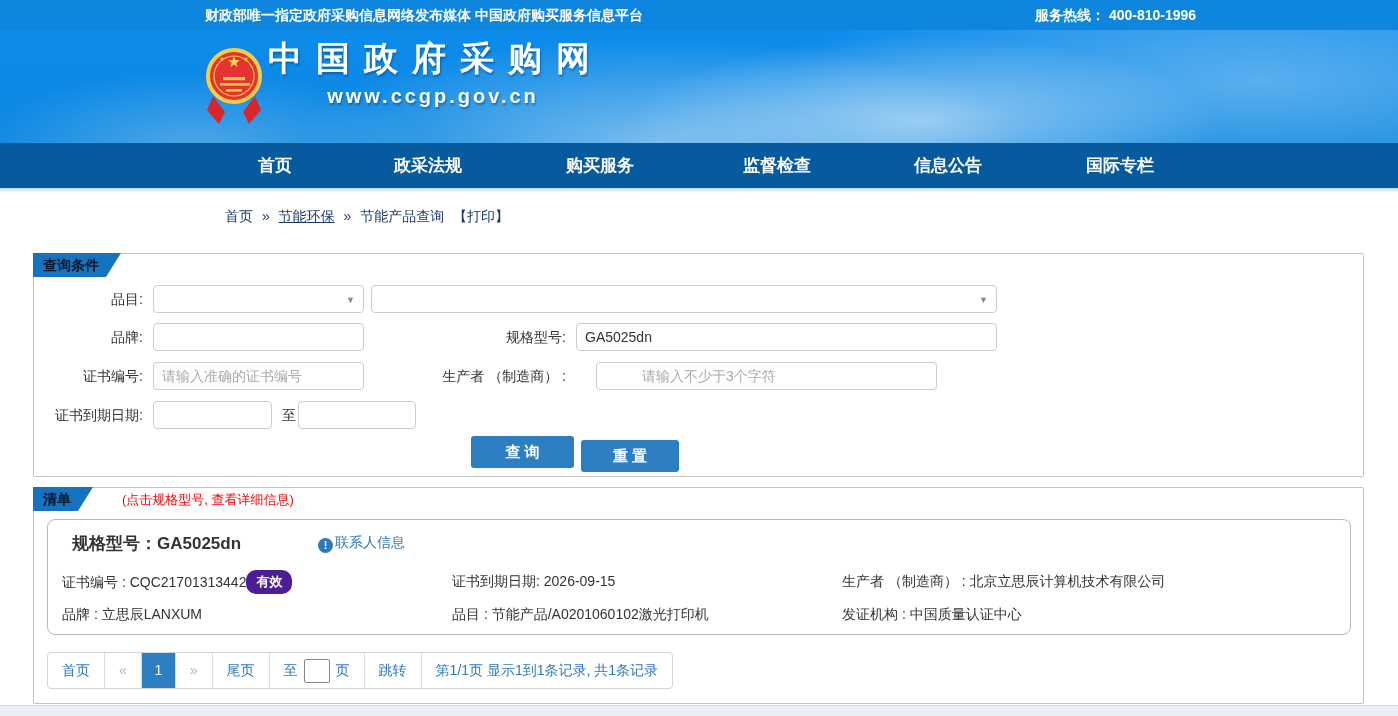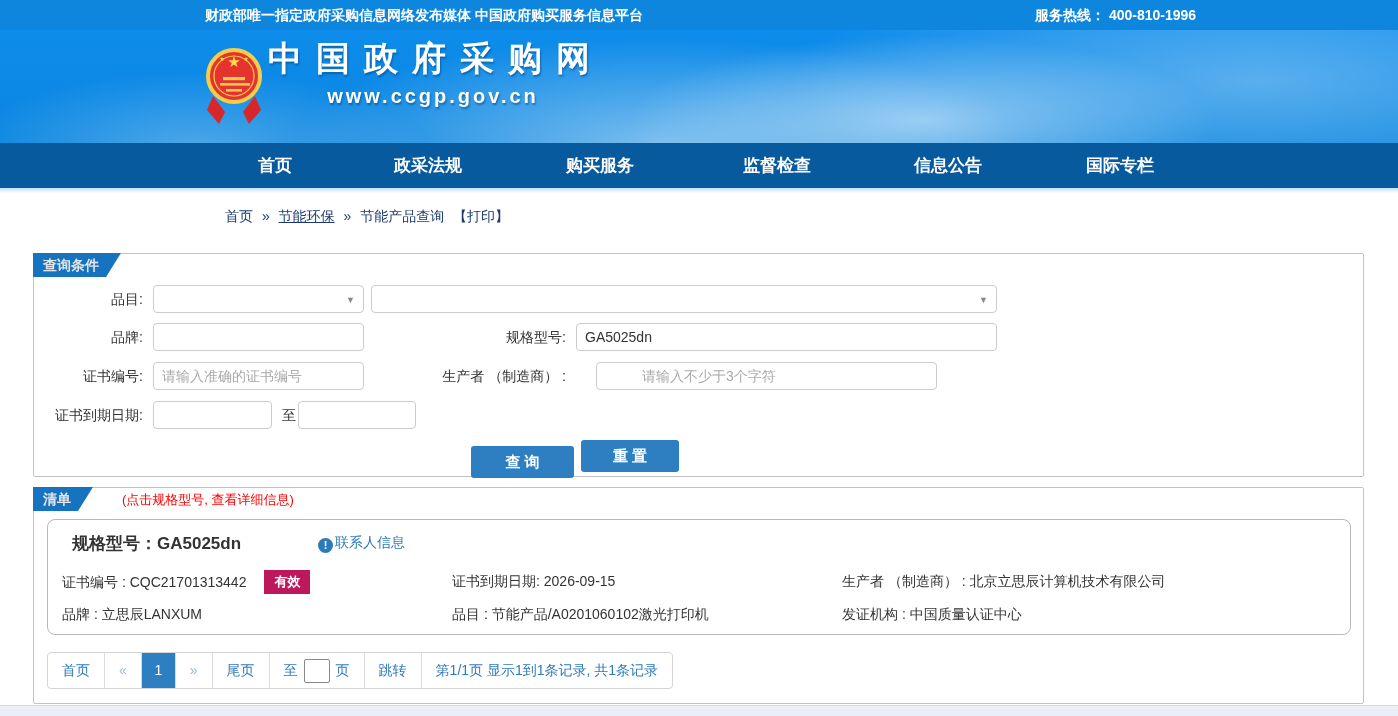--- a/index.html
+++ b/index.html
@@ -35,21 +35,21 @@
     color:#fff; font-size:17px; font-weight:bold; cursor:pointer; }
   
   .breadcrumb { position:absolute; left:225px; top:208px; font-size:14px; color:#1c3a6c; }
   .breadcrumb span { margin-right:5px; }
   .bc-link { cursor:pointer; }
   .bc-underline { text-decoration:underline; }
   
   .panel { position:absolute; left:33px; width:1331px; background:#fff; border:1px solid #c3c3c3; border-radius:2px; }
   .panel-tab {
     position:absolute; left:-1px; top:-1px; height:24px; line-height:24px;
-    background:#1673c0; color:#e5e5e5; font-size:14px; font-weight:bold;
+    background:#1673c0; color:#0f172a; font-size:14px; font-weight:bold;
     padding:0 22px 0 10px;
     clip-path:polygon(0 0,100% 0,calc(100% - 15px) 100%,0 100%);
   }
   .q-panel { top:253px; height:224px; }
   .l-panel { top:487px; height:217px; }
   .hint-red { position:absolute; left:88px; top:0; line-height:24px; color:#f00; font-size:13px; }
   
   .f-label { position:absolute; font-size:14px; color:#333; text-align:right; line-height:28px; }
   .f-input, .f-select {
     position:absolute; height:28px; border:1px solid #ccc; border-radius:4px; background:#fff;
@@ -61,22 +61,22 @@
   .btn { position:absolute; height:32px; background:#2e7fc1; color:#fff; border:none; border-radius:3px;
     font-size:15px; font-weight:bold; cursor:pointer; font-family:inherit; }
   
   .card { position:absolute; left:13px; top:31px; width:1304px; height:116px; border:1px solid #b9b9b9; border-radius:8px; }
   .card-title { position:absolute; left:24px; top:12px; font-size:17px; font-weight:bold; color:#333; }
   .card-title .model { cursor:pointer; }
   .contact { position:absolute; left:270px; top:14px; font-size:14px; color:#2e79ba; cursor:pointer; }
   .info-icon { display:inline-block; width:15px; height:15px; line-height:15px; border-radius:50%;
     background:#2e79ba; color:#fff; font-size:11px; font-weight:bold; text-align:center; vertical-align:-2px; margin-right:2px; }
   .c-cell { position:absolute; font-size:14px; color:#333; }
-  .badge { display:inline-block; margin-left:18px; background:#be185d; color:#fff; font-size:13px; font-weight:bold;
-    padding:3px 10px; border-radius:0; vertical-align:1px; }
+  .badge { display:inline-block; background:#4c1d95; color:#fff; font-size:13px; font-weight:bold;
+    padding:3px 10px; border-radius:10px; vertical-align:1px; }
   
   .pager { position:absolute; left:13px; top:164px; display:flex; border:1px solid #d5d5d5; border-radius:4px;
     height:37px; align-items:stretch; overflow:hidden; }
   .p-cell { line-height:35px; padding:0 14px; font-size:14px; color:#2e79ba; border-right:1px solid #dcdcdc;
     cursor:pointer; white-space:nowrap; display:flex; align-items:center; }
   .p-cell.dim { color:#9bb9d4; }
   .p-cell.active { background:#2e7fc1; color:#fff; width:34px; justify-content:center; padding:0; cursor:default; }
   .p-cell.last { border-right:none; cursor:default; }
   .p-goto-input { width:26px; height:24px; border:1px solid #888; border-radius:2px; margin:0 6px; font-size:13px; text-align:center; }
   
@@ -146,21 +146,21 @@
   <div class="f-label" style="left:0;width:109px;top:108px">证书编号:</div>
   <input class="f-input" style="left: 119px; top: 108px; width: 211px;" placeholder="请输入准确的证书编号">
   <div class="f-label" style="left:300px;width:232px;top:108px">生产者 （制造商） :</div>
   <input class="f-input" style="left: 562px; top: 108px; width: 341px; padding-left: 45px;" placeholder="请输入不少于3个字符">
 
   <div class="f-label" style="left:0;width:109px;top:147px">证书到期日期:</div>
   <input class="f-input" style="left: 119px; top: 147px; width: 119px;">
   <div class="f-label" style="left:244px;width:22px;top:147px;text-align:center">至</div>
   <input class="f-input" style="left: 264px; top: 147px; width: 118px;">
 
-  <button class="btn" style="left:437px;top:192px;width:103px">查 询</button>
+  <button class="btn" style="left:437px;top:182px;width:103px">查 询</button>
   <button class="btn" style="left:547px;top:186px;width:98px">重 置</button>
 </div>
 
 <div class="panel l-panel">
   <div class="panel-tab">清单</div>
   <div class="hint-red">(点击规格型号, 查看详细信息)</div>
 
   <div class="card">
     <div class="card-title">
       <span>规格型号：</span><span class="model">GA5025dn</span>

